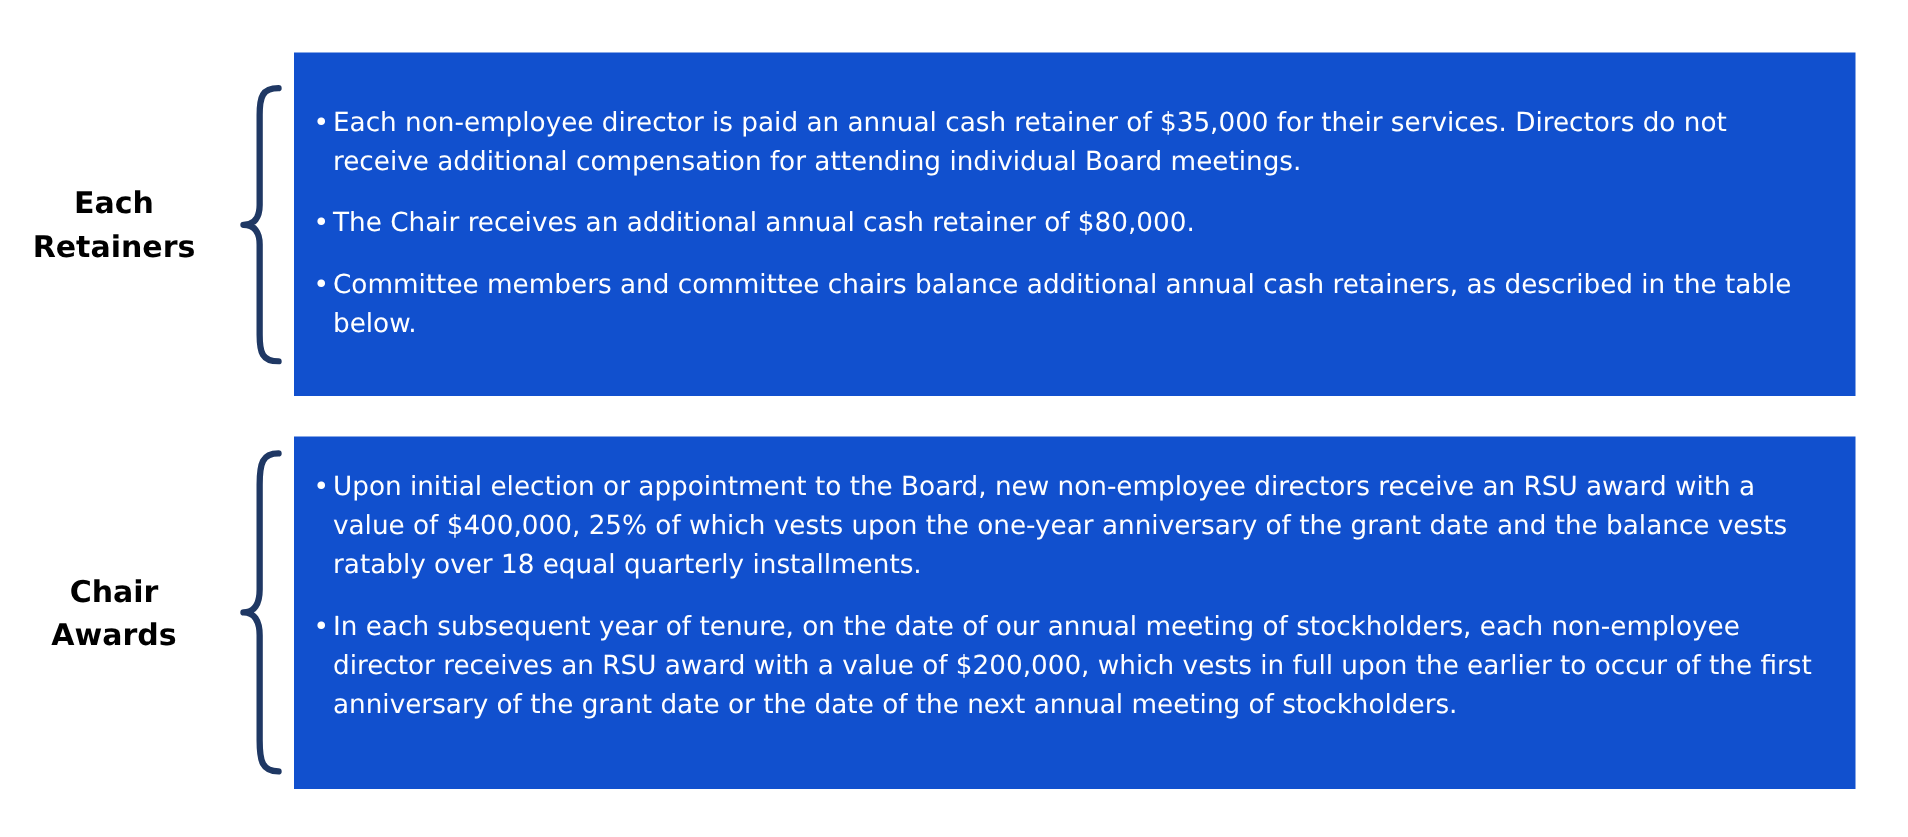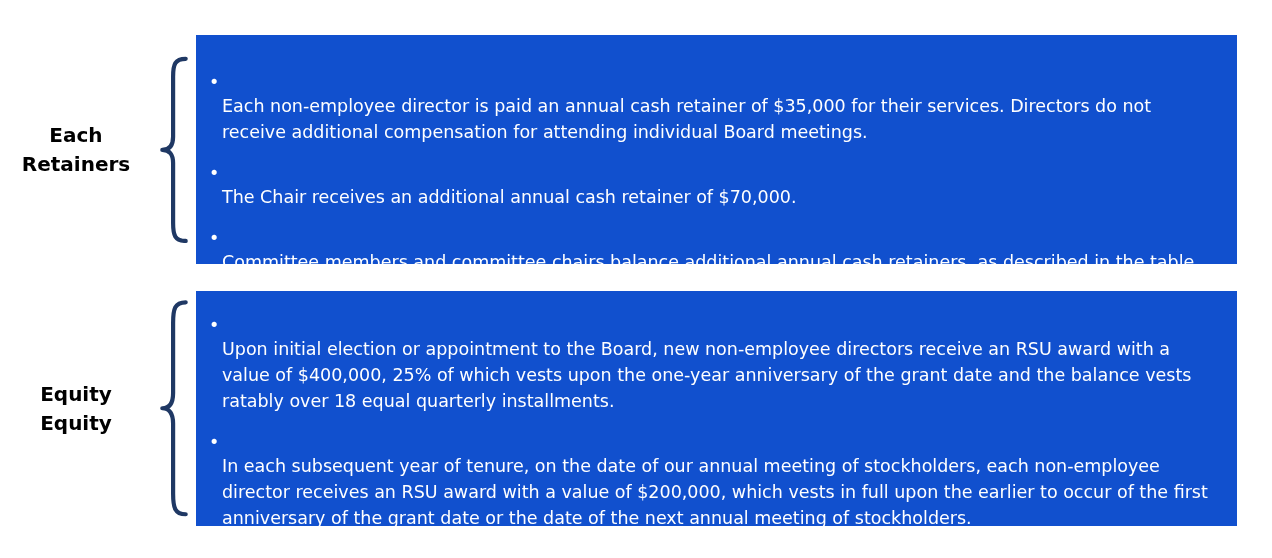--- a/index.html
+++ b/index.html
@@ -77,51 +77,51 @@
     align-items: flex-start;
     margin-bottom: 15px;
   }
   .bullet-row:last-child { margin-bottom: 0; }
 
   .bullet-glyph {
     flex: 0 0 13px;
     width: 13px;
   }
 
-  .bullet-text { flex: 1; margin-top: 24px; }
+  .bullet-text { flex: 1; }
 </style>
 </head>
 <body>
 
 <div class="figure" id="figure">
     <div class="section section-0">
     <div class="label-area">Each Retainers</div>
     <div class="brace-wrap">
       <svg class="brace" viewBox="0 0 40 200" preserveAspectRatio="none" aria-hidden="true">
         <path d="M33 3 C21 3 19 9 19 22 L19 86 C19 95 15 100 7 100 C15 100 19 105 19 114 L19 178 C19 191 21 197 33 197" stroke-width="4.2" stroke-linecap="round" stroke-linejoin="round" vector-effect="non-scaling-stroke"></path>
       </svg>
     </div>
     <div class="blue-box">
 
     <div class="bullet-row">
         <span class="bullet-glyph">•</span>
         <span class="bullet-text">Each non-employee director is paid an annual cash retainer of $35,000 for their services. Directors do not receive additional compensation for attending individual Board meetings.</span>
       </div>
         <div class="bullet-row">
         <span class="bullet-glyph">•</span>
-        <span class="bullet-text">The Chair receives an additional annual cash retainer of $70,000.</span>
+        <span class="bullet-text">The Chair receives an additional annual cash retainer of $80,000.</span>
       </div>
         <div class="bullet-row">
         <span class="bullet-glyph">•</span>
         <span class="bullet-text">Committee members and committee chairs balance additional annual cash retainers, as described in the table below.</span>
       </div>
       </div>
   </div>
     <div class="section section-1">
-    <div class="label-area">Equity Equity</div>
+    <div class="label-area">Chair Awards</div>
     <div class="brace-wrap">
       <svg class="brace" viewBox="0 0 40 200" preserveAspectRatio="none" aria-hidden="true">
         <path d="M33 3 C21 3 19 9 19 22 L19 86 C19 95 15 100 7 100 C15 100 19 105 19 114 L19 178 C19 191 21 197 33 197" stroke-width="4.2" stroke-linecap="round" stroke-linejoin="round" vector-effect="non-scaling-stroke"></path>
       </svg>
     </div>
     <div class="blue-box">
 
     <div class="bullet-row">
         <span class="bullet-glyph">•</span>
         <span class="bullet-text">Upon initial election or appointment to the Board, new non-employee directors receive an RSU award with a value of $400,000, 25% of which vests upon the one-year anniversary of the grant date and the balance vests ratably over 18 equal quarterly installments.</span>

